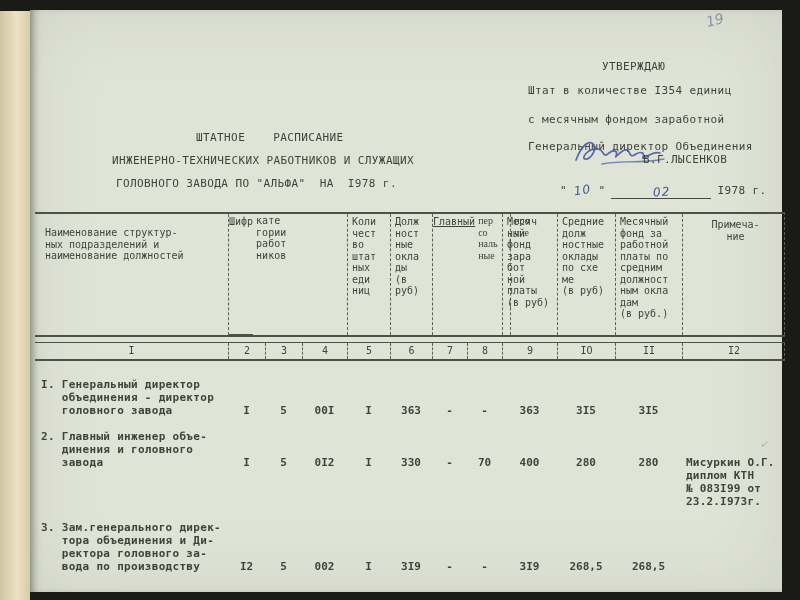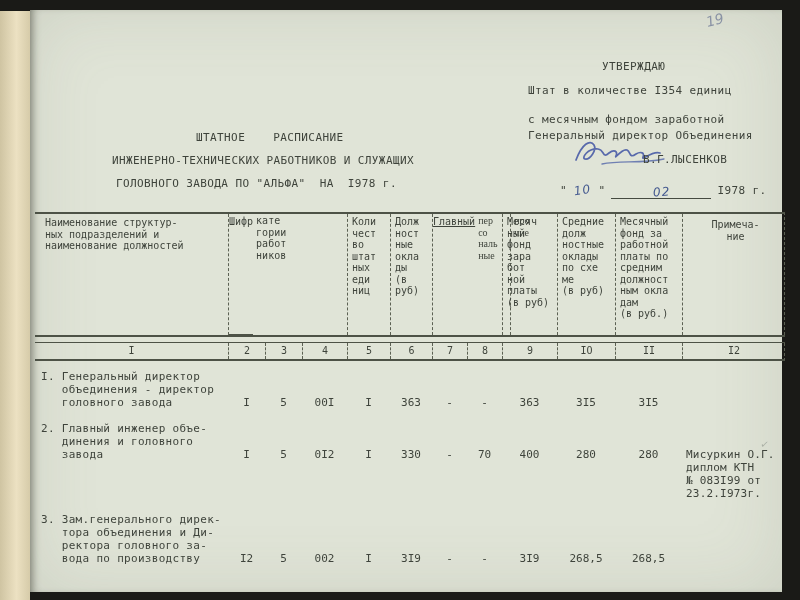--- a/index.html
+++ b/index.html
@@ -22,35 +22,35 @@
   .tw{position:absolute;color:#3e433b;font-size:11px;line-height:13px;letter-spacing:.4px;white-space:pre;}
   .hand{font-family:"DejaVu Sans",sans-serif;font-style:italic;color:#44598f;}
   .pagenum{position:absolute;left:676px;top:2px;font-size:14px;color:#76809a;transform:rotate(-14deg);opacity:.8;}
   .check{position:absolute;left:731px;top:427px;font-size:12px;color:#9aa097;transform:rotate(8deg);opacity:.75;}
 
   
   .tbl{position:absolute;left:5px;top:202px;width:750px;color:#3e433b;}
   .grid12{display:grid;grid-template-columns:193px 37px 37px 45px 43px 42px 35px 35px 55px 58px 67px 103px;}
   .thead{border-top:2px solid #4d5246;border-right:1px dashed #5c6153;height:121px;font-size:10px;line-height:11.5px;overflow:hidden;}
   .hc{border-left:1px dashed #5c6153;padding:2px 1px 0 4px;white-space:pre;}
-  .hc.first{border-left:none;padding-top:3px;padding-left:10px;}
+  .hc.first{border-left:none;padding-top:13px;padding-left:10px;}
   .grp{border-left:1px dashed #5c6153;display:flex;flex-direction:row;}
   .grp-label{text-align:center;padding:2px 0 1px;}
   .grp-label.ruled{border-bottom:1px solid #4d5246;}
   .grp-label.underlined{text-decoration:underline;}
   .grp-cols{display:grid;flex:1;}
   .grp-cols>div{border-left:1px dashed #5c6153;padding:1px 1px 0 3px;white-space:pre;}
   .grp-cols>div:first-child{border-left:none;}
   .cipher-cols{grid-template-columns:37px 37px 45px;}
   .nadb-cols{grid-template-columns:35px 35px;font-family:Liberation Serif, serif;}
   .dbl{height:5px;border-top:2px solid #4d5246;border-bottom:1px solid #4d5246;}
   .nums{height:16px;border-bottom:2px solid #4d5246;border-right:1px dashed #5c6153;font-size:10px;line-height:15px;text-align:center;}
   .nums>div{border-left:1px dashed #5c6153;}
   .nums>div:first-child{border-left:none;}
-  .tbody{padding-top:9px;font-size:11px;line-height:13px;}
+  .tbody{padding-top:17px;font-size:11px;line-height:13px;font-weight:bold;}
   .trow+.trow{margin-top:13px;}
   .cell-name{white-space:pre;padding-left:6px;letter-spacing:.3px;}
   .val{text-align:center;white-space:pre;}
   .cell-note{white-space:pre;padding-left:4px;letter-spacing:.2px;}
   .r0 .val,.r1 .val{padding-top:26px;}
   .r2 .val{padding-top:39px;}
   .r1 .cell-note{padding-top:26px;}
 
   
   .dateline{display:inline-block;width:100px;border-bottom:1px solid #454a40;text-align:center;margin:0 6px;height:14px;}
@@ -67,21 +67,21 @@
 
   <div class="pagenum hand">19</div>
 
   <div class="tw" style="left:166px;top:121px;">ШТАТНОЕ    РАСПИСАНИЕ</div>
   <div class="tw" style="left:82px;top:144px;">ИНЖЕНЕРНО-ТЕХНИЧЕСКИХ РАБОТНИКОВ И СЛУЖАЩИХ</div>
   <div class="tw" style="left:86px;top:167px;">ГОЛОВНОГО ЗАВОДА ПО "АЛЬФА"  НА  I978 г.</div>
 
   <div class="tw" style="left:572px;top:50px;">УТВЕРЖДАЮ</div>
   <div class="tw" style="left:498px;top:74px;">Штат в количестве I354 единиц</div>
   <div class="tw" style="left:498px;top:103px;">с месячным фондом заработной</div>
-  <div class="tw" style="left:498px;top:119px;">Генеральный директор Объединения</div>
+  <div class="tw" style="left:498px;top:130px;">Генеральный директор Объединения</div>
 
   <svg class="sig" width="104" height="32" viewBox="0 0 104 32">
     <path d="M8,24 C14,8 22,3 26,9 C29,14 22,24 17,23 C13,22 20,12 30,13 C37,14 34,23 41,17 C46,13 50,15 48,20 C46,24 54,12 59,14 C63,16 61,23 68,18 C73,15 77,17 75,21 C73,26 84,14 92,17" fill="none" stroke="#3f54a3" stroke-width="1.7" stroke-linecap="round" opacity="0.85"></path>
     <path d="M34,28 C52,24 72,28 96,23" fill="none" stroke="#3f54a3" stroke-width="1.3" stroke-linecap="round" opacity="0.7"></path>
   </svg>
   <div class="tw" style="left:613px;top:143px;">В.Г.ЛЫСЕНКОВ</div>
 
   <div class="tw" style="left:502px;top:161px;">
     <span>" </span><span class="hand hand-day">10</span><span> "</span><span class="dateline"><span class="hand hand-month">02</span></span><span>I978 г.</span>
   </div>

